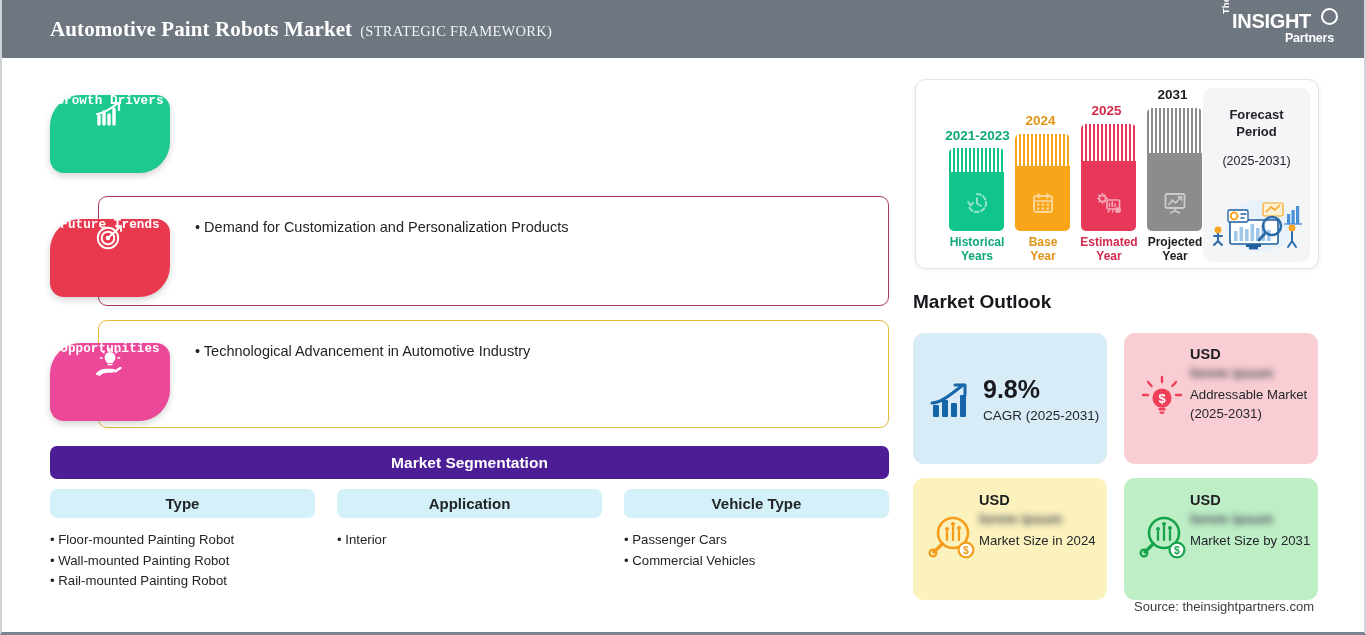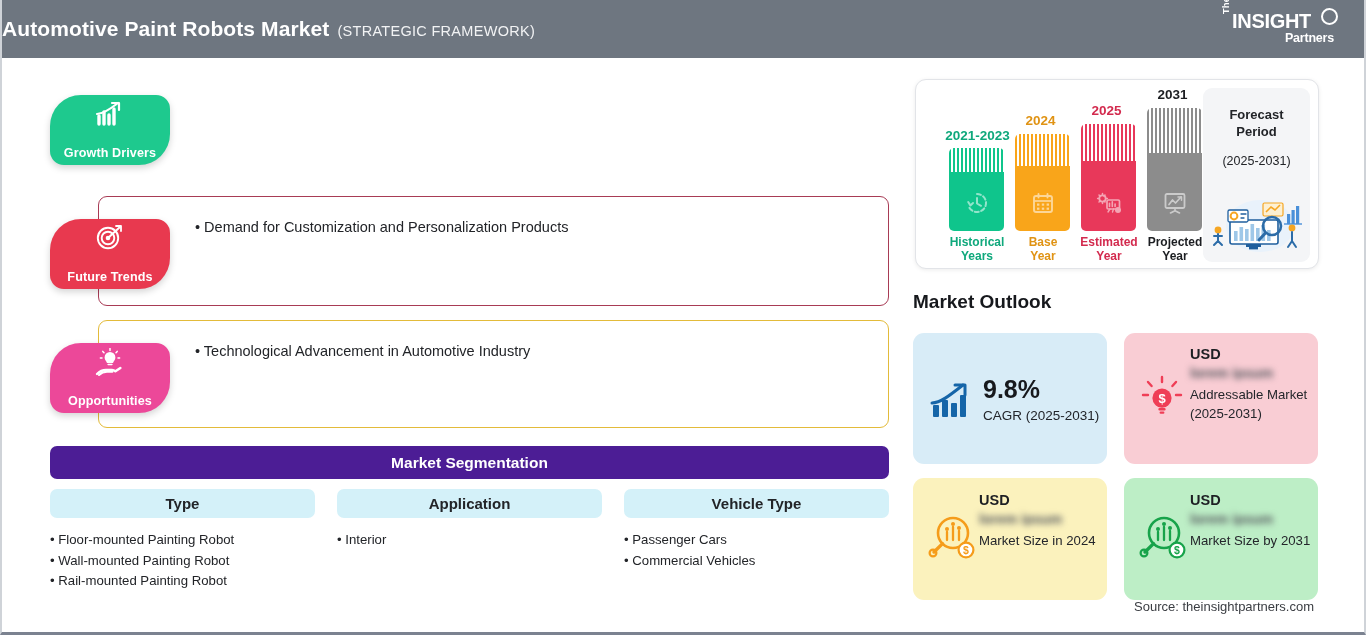--- a/index.html
+++ b/index.html
@@ -20,25 +20,27 @@
   }
 
   
   .header {
     position: absolute; left: 0; top: 0;
     width: 1366px; height: 58px;
     background: #6e7680;
     display: flex; align-items: center;
   }
   .header-title {
+    margin-left: 48px;
     color: #ffffff;
     font-size: 21px;
     font-weight: bold;
     letter-spacing: 0.1px;
     white-space: nowrap;
+    font-family: Liberation Serif, serif;
   }
   .header-sub {
     color: #f2f3f4;
     font-size: 14.5px;
     font-weight: normal;
     margin-left: 8px;
     letter-spacing: 0.3px;
   }
   .logo {
     position: absolute; right: 28px; top: 8px;
@@ -82,29 +84,29 @@
     font-size: 14.5px;
     color: #222428;
     white-space: nowrap;
   }
   .drv-bullet::before {
     content: "• ";
     color: #222428;
   }
   .badge {
     position: absolute;
-    width: 120px; height: 70px;
+    width: 120px; height: 78px;
     border-radius: 31px 14px 31px 14px;
     color: #ffffff;
     box-shadow: 0 3px 7px rgba(0,0,0,0.17);
     display: flex;
     flex-direction: column;
     align-items: center;
-    justify-content: flex-end;
     padding-bottom: 5px;
+    font-family: Liberation Mono, monospace;
   }
   .badge-label {
     font-size: 12.6px;
     font-weight: bold;
     letter-spacing: 0.1px;
     line-height: 1;
   }
   .badge-icon { position: absolute; top: 5px; left: 50%; transform: translateX(-50%); }
 
   

